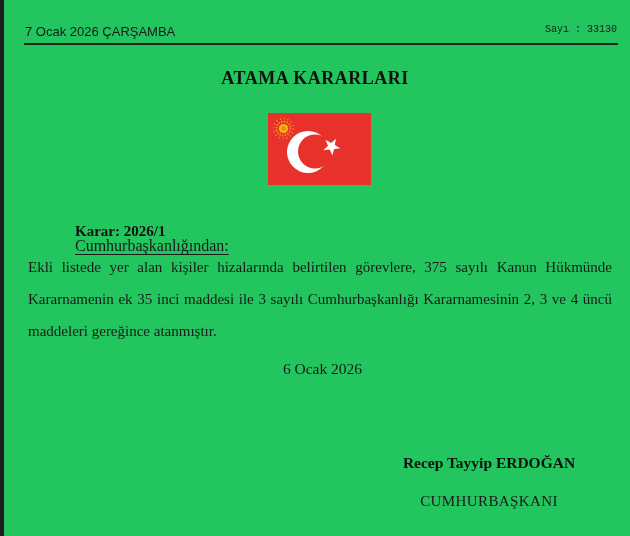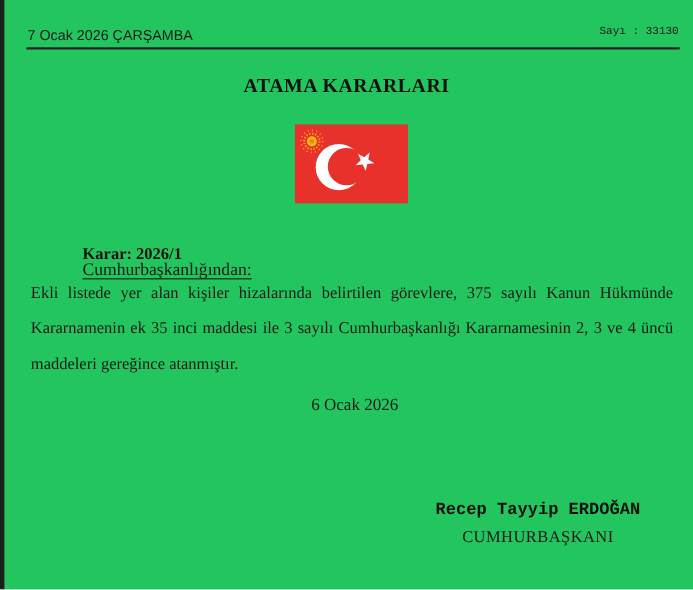--- a/index.html
+++ b/index.html
@@ -113,24 +113,23 @@
     position: absolute;
     left: 378px; top: 454px;
     width: 222px;
     text-align: center;
   }
   .signature-name {
     font-size: 15.5px;
     font-weight: bold;
     color: #111;
     white-space: nowrap;
-    font-family: Liberation Mono, monospace;
   }
   .signature-title {
-    margin-top: 9px;
+    margin-top: 21px;
     font-size: 15px;
     letter-spacing: 0.4px;
     color: #1a1a1a;
     white-space: nowrap;
   }
 </style>
 </head>
 <body>
 
 <div class="page">

